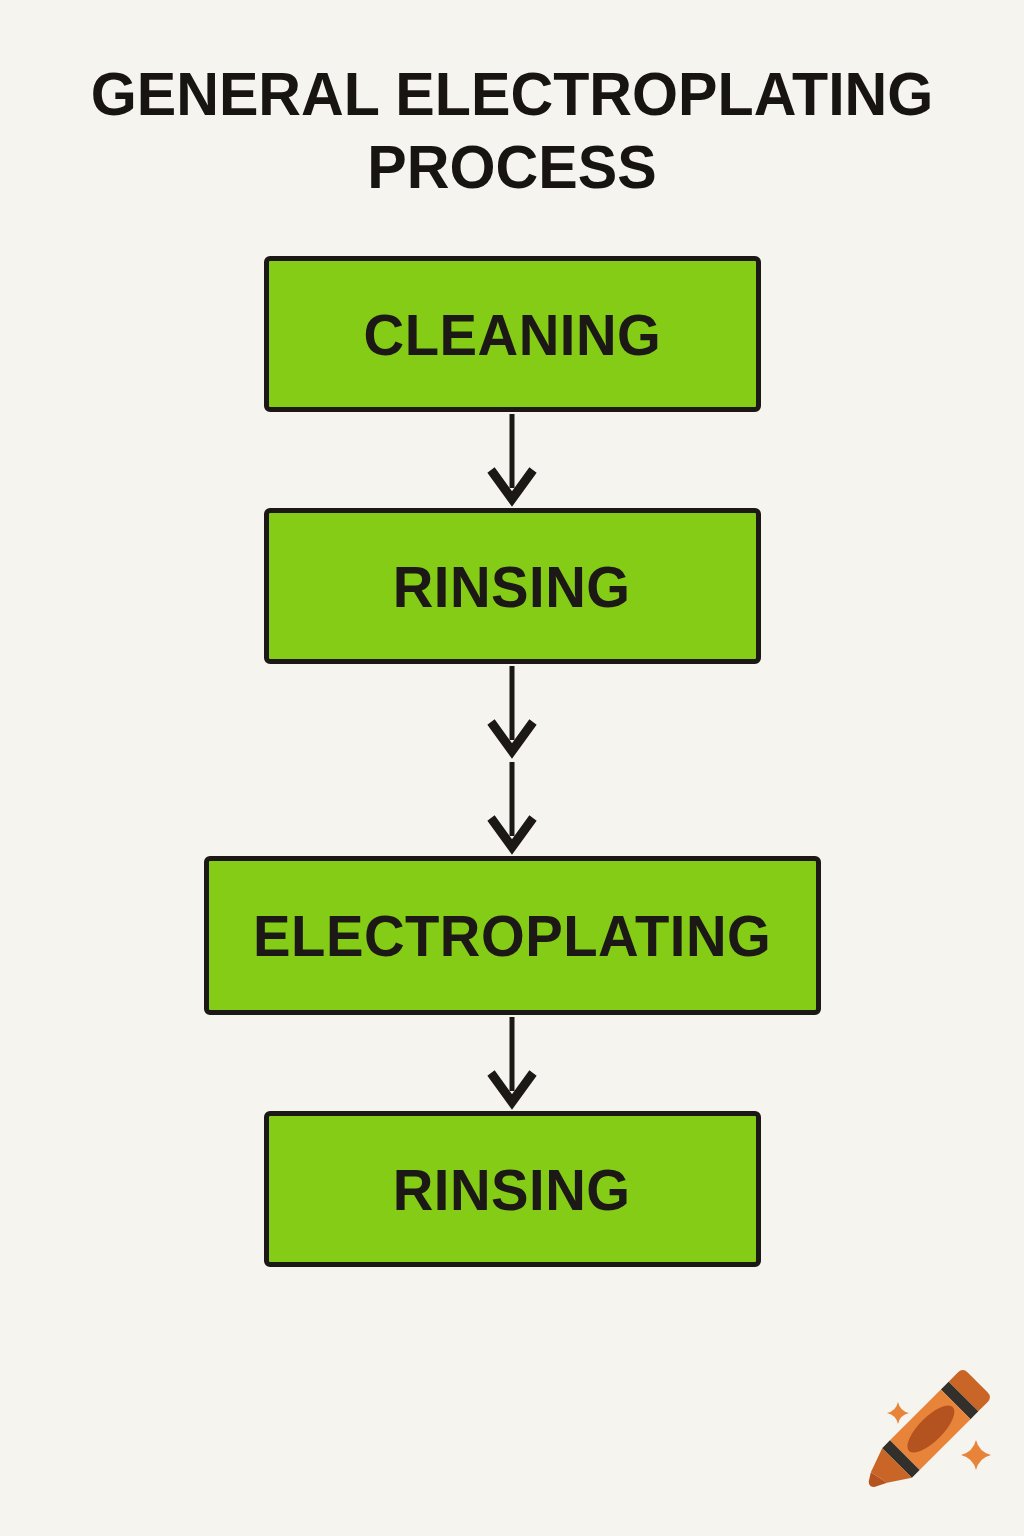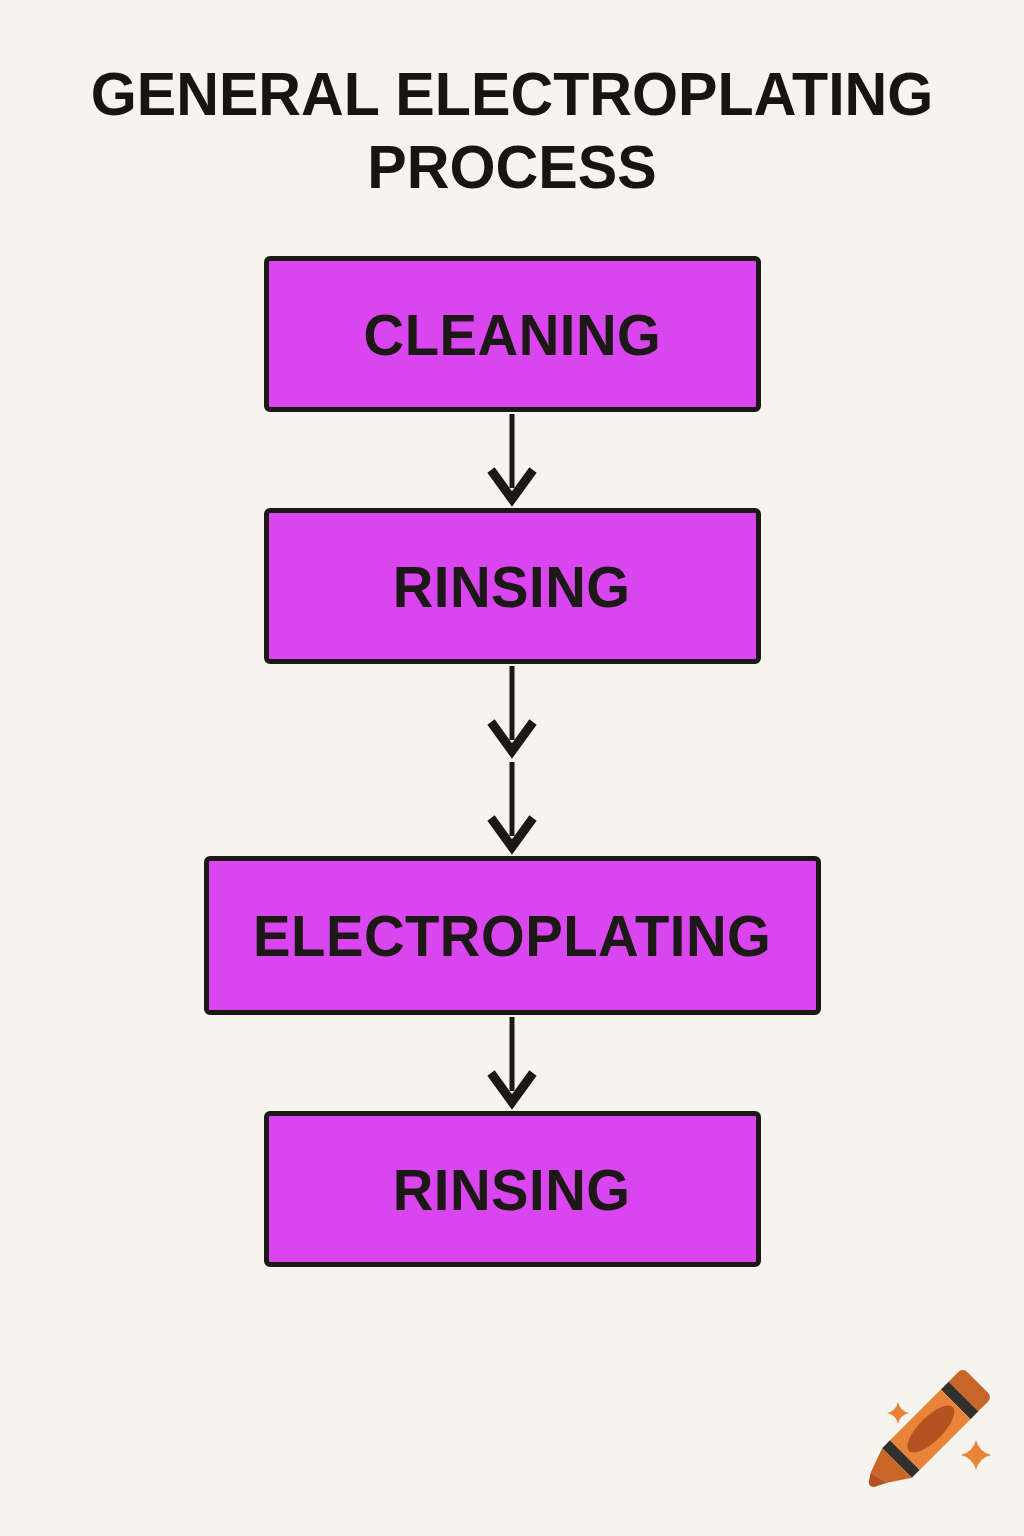--- a/index.html
+++ b/index.html
@@ -40,21 +40,21 @@
     width: 100%;
     display: flex;
     flex-direction: column;
     align-items: center;
   }
   .step-box {
     width: 487px;
     height: 146px;
     border: 5px solid #1b1815;
     border-radius: 6px;
-    background: #d946ef;
+    background: #84cc16;
     display: flex;
     align-items: center;
     justify-content: center;
     box-sizing: content-box;
   }
   .step-box.wide {
     width: 607px;
     height: 149px;
   }
   .step-label {

